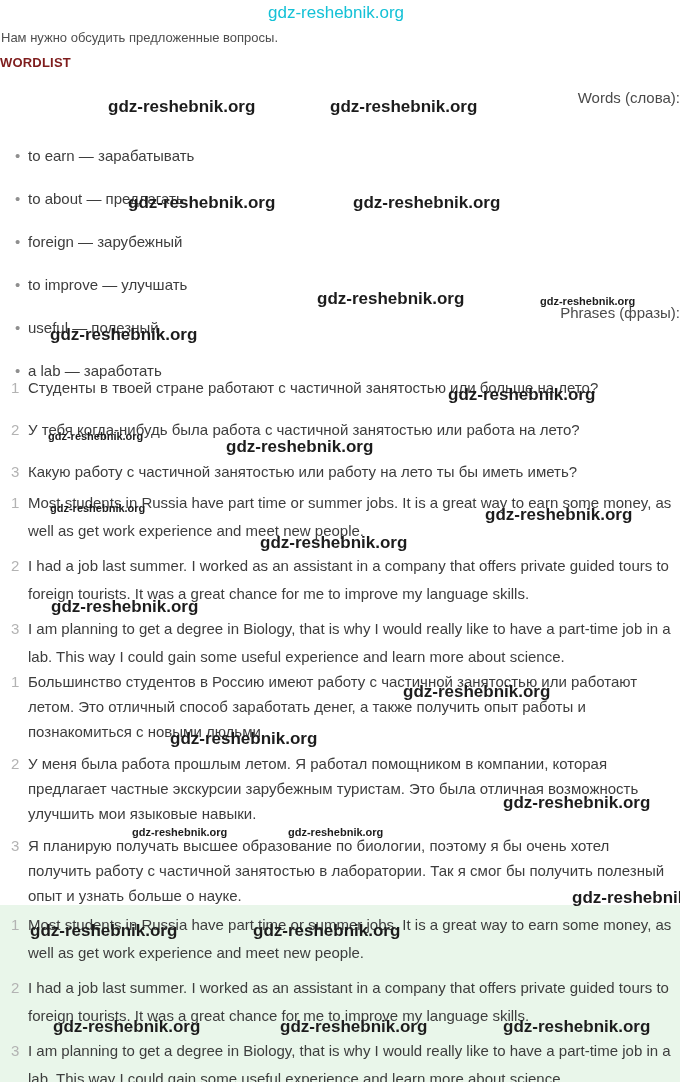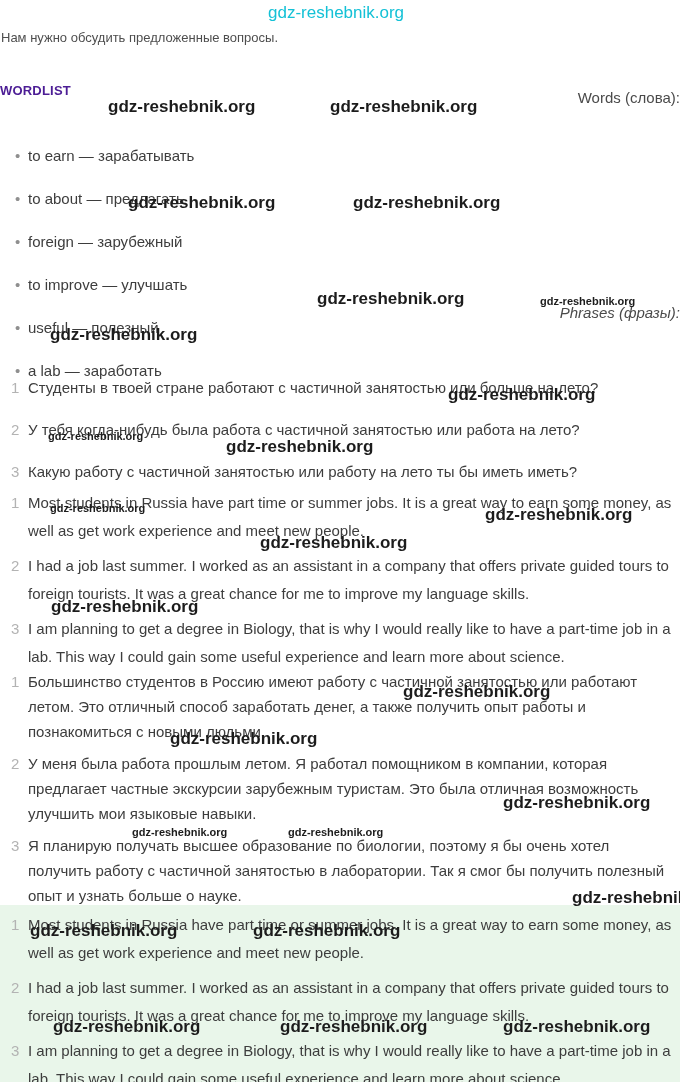--- a/index.html
+++ b/index.html
@@ -7,24 +7,24 @@
   body {
     background:#ffffff;
     font-family:"Liberation Sans","DejaVu Sans",sans-serif;
     position:relative;
     overflow:hidden;
   }
   .page { position:absolute; inset:0; background:#fff; overflow:hidden; }
   .sec { position:absolute; left:0; right:0; }
 
   .intro { top:30px; left:1px; font-size:13px; color:#4e4e4e; }
-  .wordlist-title { top:55px; font-size:13px; font-weight:700; color:#4c1d95; letter-spacing:.2px;margin-top:28px; }
+  .wordlist-title { top:55px; font-size:13px; font-weight:700; color:#7f1d1d; letter-spacing:.2px; }
   .label { font-size:15px; color:#4a4a4a;text-align:right; }
   #words-label { top:89px; }
-  #phrases-label { top:304px;font-style:italic; }
+  #phrases-label { top:304px; }
 
   ul.bulleted { list-style:none; }
   ul.bulleted li { position:relative; padding-left:28px; line-height:27px; font-size:15px; color:#3d3d3d;margin-top:16px; }
   ul.bulleted li::before { content:"•"; position:absolute; left:15px; color:#8f8f8f; }
   #words-list { top:126px; }
   #phrases-list { top:341px; }
 
   ol.numbered { list-style:none; }
   ol.numbered li { position:relative; padding-left:28px; font-size:15px; color:#3d3d3d; line-height:28px; }
   ol.numbered li .num { position:absolute; left:11px; color:var(--muted-number,#b3b3b3); }

